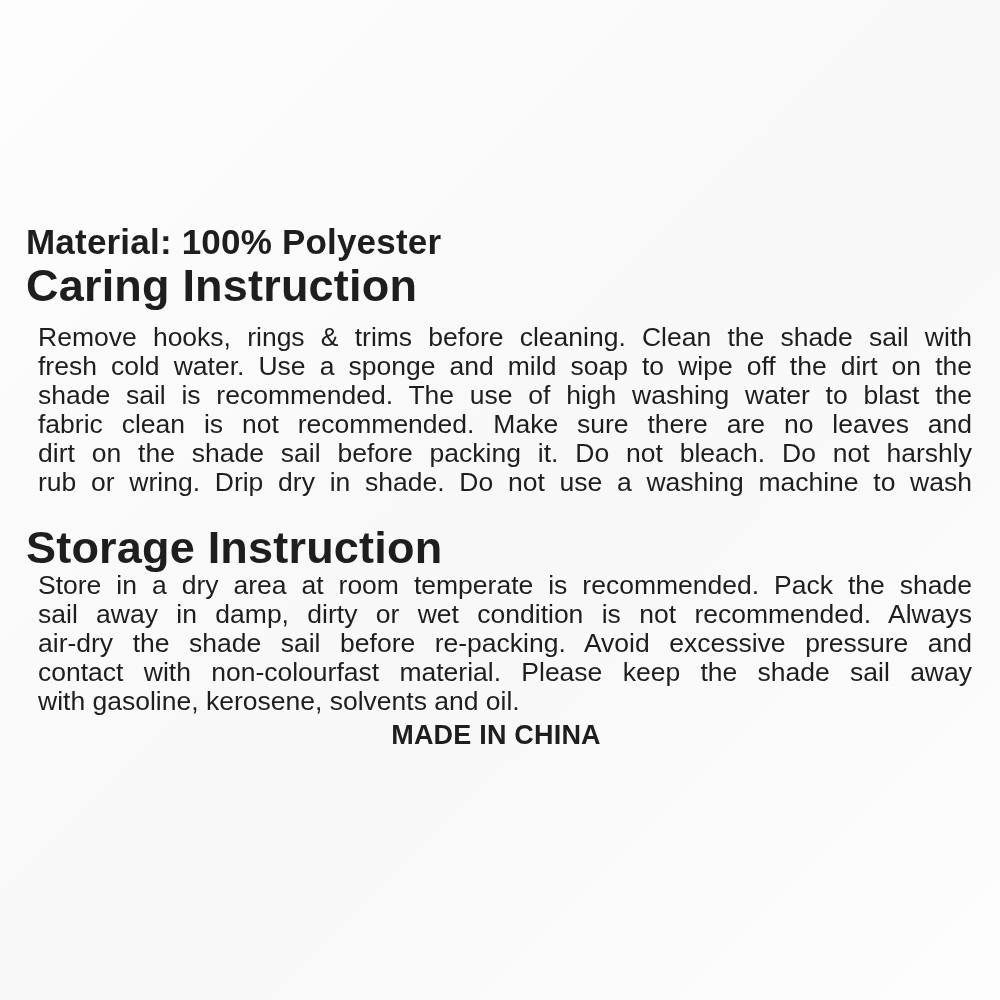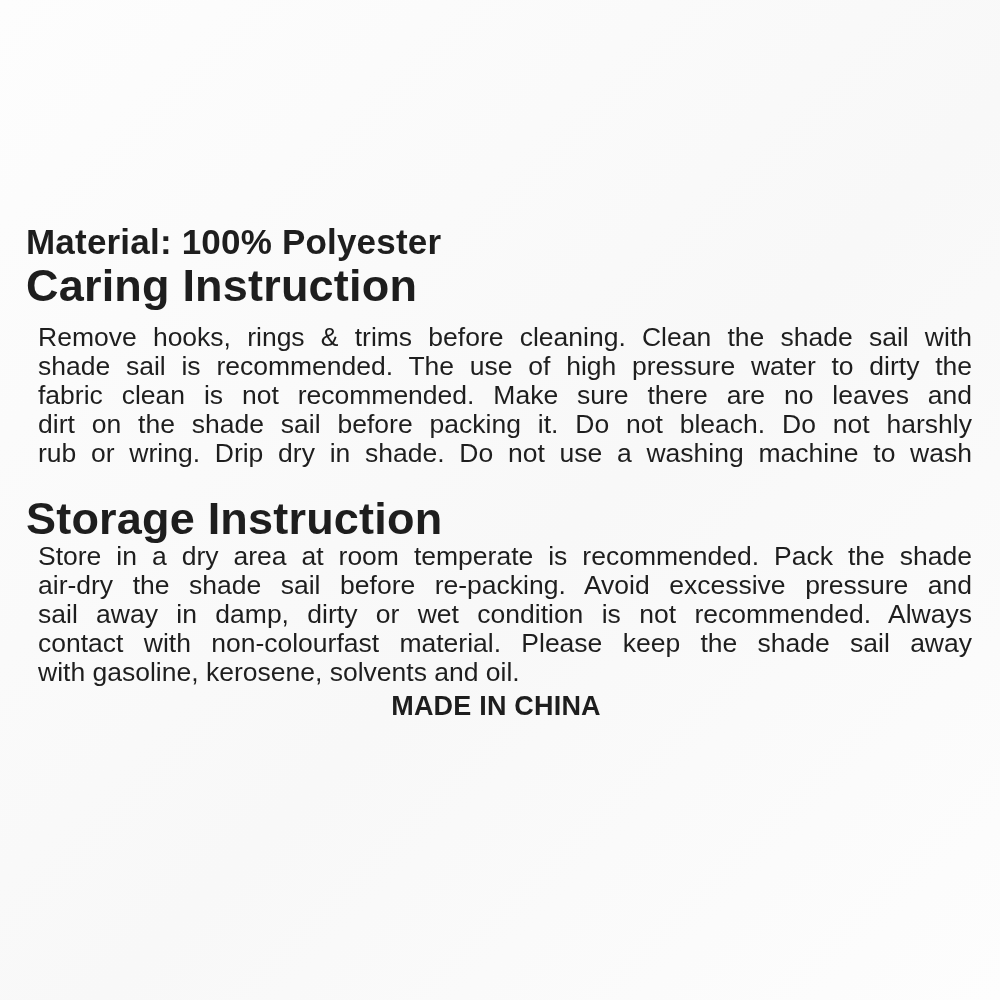--- a/index.html
+++ b/index.html
@@ -63,31 +63,32 @@
 <body>
 
 <div class="label-sheet">
 
   <h2 class="material-heading">Material: 100% Polyester</h2>
 
   <h1 class="section-heading heading-caring">Caring Instruction</h1>
 
   <div class="body-text">
     <div class="jline">Remove hooks, rings &amp; trims before cleaning. Clean the shade sail with</div>
-    <div class="jline">shade sail is recommended. The use of high pressure water to dirty the</div>
+    <div class="jline">fresh cold water. Use a sponge and mild soap to wipe off the dirt on the</div>
+    <div class="jline">shade sail is recommended. The use of high washing water to blast the</div>
     <div class="jline">fabric clean is not recommended. Make sure there are no leaves and</div>
     <div class="jline">dirt on the shade sail before packing it. Do not bleach. Do not harshly</div>
     <div class="jline">rub or wring. Drip dry in shade. Do not use a washing machine to wash</div>
   </div>
 
   <h1 class="section-heading heading-storage">Storage Instruction</h1>
 
   <div class="body-text">
     <div class="jline">Store in a dry area at room temperate is recommended.  Pack the shade</div>
+    <div class="jline">sail away in damp, dirty or wet condition is not recommended. Always</div>
     <div class="jline">air-dry the shade sail before re-packing. Avoid excessive pressure and</div>
-    <div class="jline">sail away in damp, dirty or wet condition is not recommended. Always</div>
     <div class="jline">contact with non-colourfast material. Please keep the shade sail away</div>
     <div class="jline last">with gasoline, kerosene, solvents and oil.</div>
   </div>
 
   <div class="origin-line">MADE IN CHINA</div>
 
 </div>
 
 </body></html>

